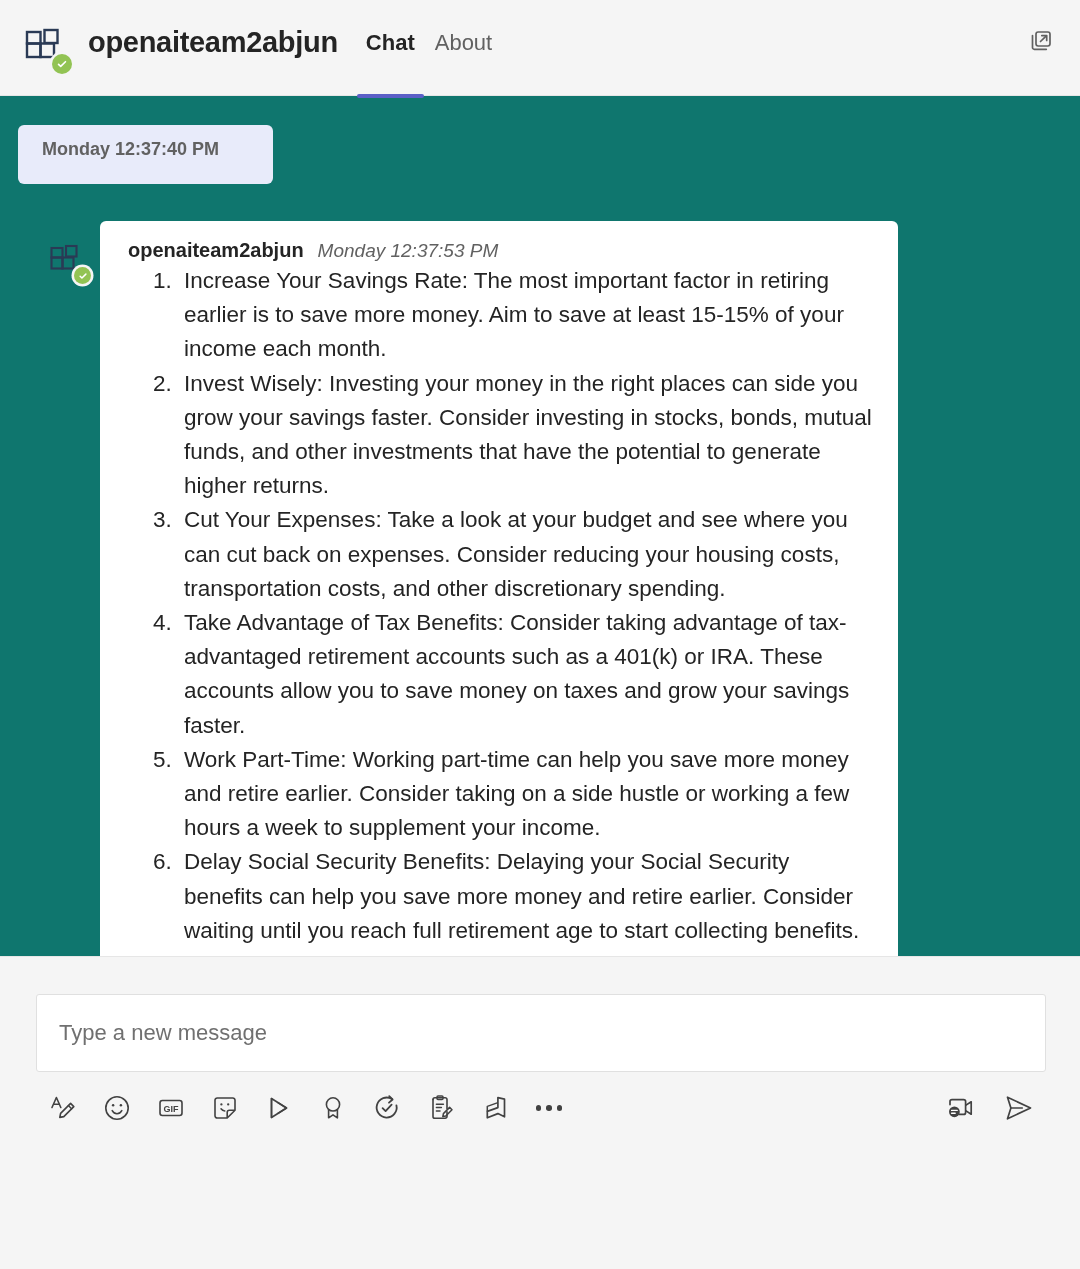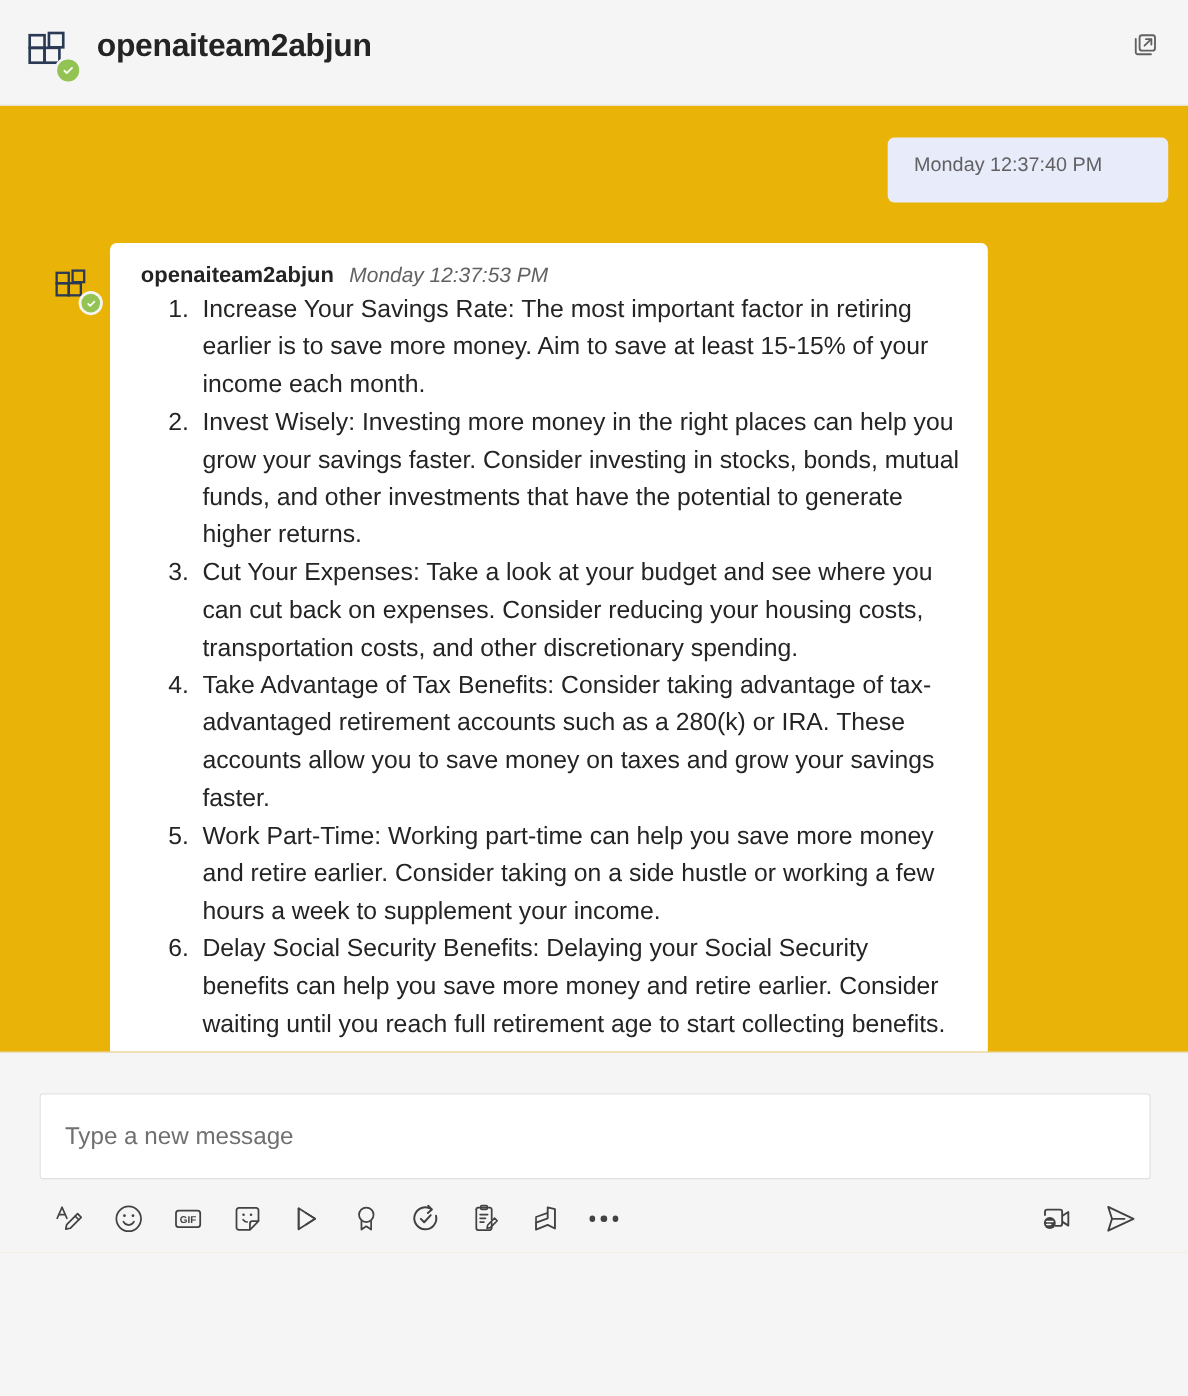--- a/index.html
+++ b/index.html
@@ -10,21 +10,21 @@
     background: #f5f5f5;
     font-family: "Liberation Sans", sans-serif;
     overflow: hidden;
   }
 
   .app {
     width: 1080px;
     height: 1139px;
     display: flex;
     flex-direction: column;
-    background: #eab308;
+    background: #0f766e;
     position: relative;
   }
 
   
   .header {
     height: 96px;
     flex: 0 0 96px;
     display: flex;
     align-items: flex-start;
     padding: 22px 20px 0 22px;
@@ -111,22 +111,22 @@
   
   .conversation {
     flex: 1 1 auto;
     position: relative;
     padding: 0 18px;
     overflow: hidden;
   }
 
   .row-out {
     display: flex;
-    justify-content: flex-end;
     padding-top: 29px;
+    font-weight: bold;
   }
   .bubble-out {
     background: #e8ebfa;
     border-radius: 6px;
     padding: 14px 20px 18px 24px;
     max-width: 300px;
     min-width: 255px;
     border-top-right-radius: 6px;
   }
   .bubble-time {
@@ -291,20 +291,28 @@
       </svg>
       <span class="badge-check">
         <svg viewBox="0 0 16 16" fill="none">
           <path d="M3.4 8.4L6.3 11.2L12.6 5.0" stroke="#ffffff" stroke-width="2.2" stroke-linecap="round" stroke-linejoin="round"></path>
         </svg>
       </span>
     </div>
 
     <div class="header-title">openaiteam2abjun</div>
 
+    <div class="tabs">
+      <div class="tab active">
+        <span>Chat</span>
+      </div>
+      <div class="tab">
+        <span>About</span>
+      </div>
+    </div>
 
     <div class="popout-btn">
       <svg width="26" height="26" viewBox="0 0 26 26" fill="none">
         <path d="M4.5 7.5v12a1.8 1.8 0 0 0 1.8 1.8h12" stroke="#616161" stroke-width="1.7" stroke-linecap="round" stroke-linejoin="round"></path>
         <rect x="8" y="4" width="14" height="14" rx="2.2" stroke="#616161" stroke-width="1.7"></rect>
         <path d="M12.5 13.5L18.3 7.8" stroke="#616161" stroke-width="1.7" stroke-linecap="round"></path>
         <path d="M13.8 7.6h4.9v4.9" stroke="#616161" stroke-width="1.7" stroke-linecap="round" stroke-linejoin="round"></path>
       </svg>
     </div>
   </div>
@@ -334,23 +342,23 @@
       </div>
 
       <div class="msg-card">
         <div class="msg-head">
           <span class="msg-author">openaiteam2abjun</span>
           <span class="msg-time">Monday 12:37:53 PM</span>
         </div>
 
         <ol class="msg-list">
           <li>Increase Your Savings Rate: The most important factor in retiring earlier is to save more money. Aim to save at least 15-15% of your income each month.</li>
-          <li>Invest Wisely: Investing more money in the right places can help you grow your savings faster. Consider investing in stocks, bonds, mutual funds, and other investments that have the potential to generate higher returns.</li>
+          <li>Invest Wisely: Investing your money in the right places can side you grow your savings faster. Consider investing in stocks, bonds, mutual funds, and other investments that have the potential to generate higher returns.</li>
           <li>Cut Your Expenses: Take a look at your budget and see where you can cut back on expenses. Consider reducing your housing costs, transportation costs, and other discretionary spending.</li>
-          <li>Take Advantage of Tax Benefits: Consider taking advantage of tax-advantaged retirement accounts such as a 280(k) or IRA. These accounts allow you to save money on taxes and grow your savings faster.</li>
+          <li>Take Advantage of Tax Benefits: Consider taking advantage of tax-advantaged retirement accounts such as a 401(k) or IRA. These accounts allow you to save money on taxes and grow your savings faster.</li>
           <li>Work Part-Time: Working part-time can help you save more money and retire earlier. Consider taking on a side hustle or working a few hours a week to supplement your income.</li>
           <li>Delay Social Security Benefits: Delaying your Social Security benefits can help you save more money and retire earlier. Consider waiting until you reach full retirement age to start collecting benefits.</li>
         </ol>
       </div>
     </div>
   </div>
 
   <div class="compose-divider"></div>
 
   <div class="compose">

